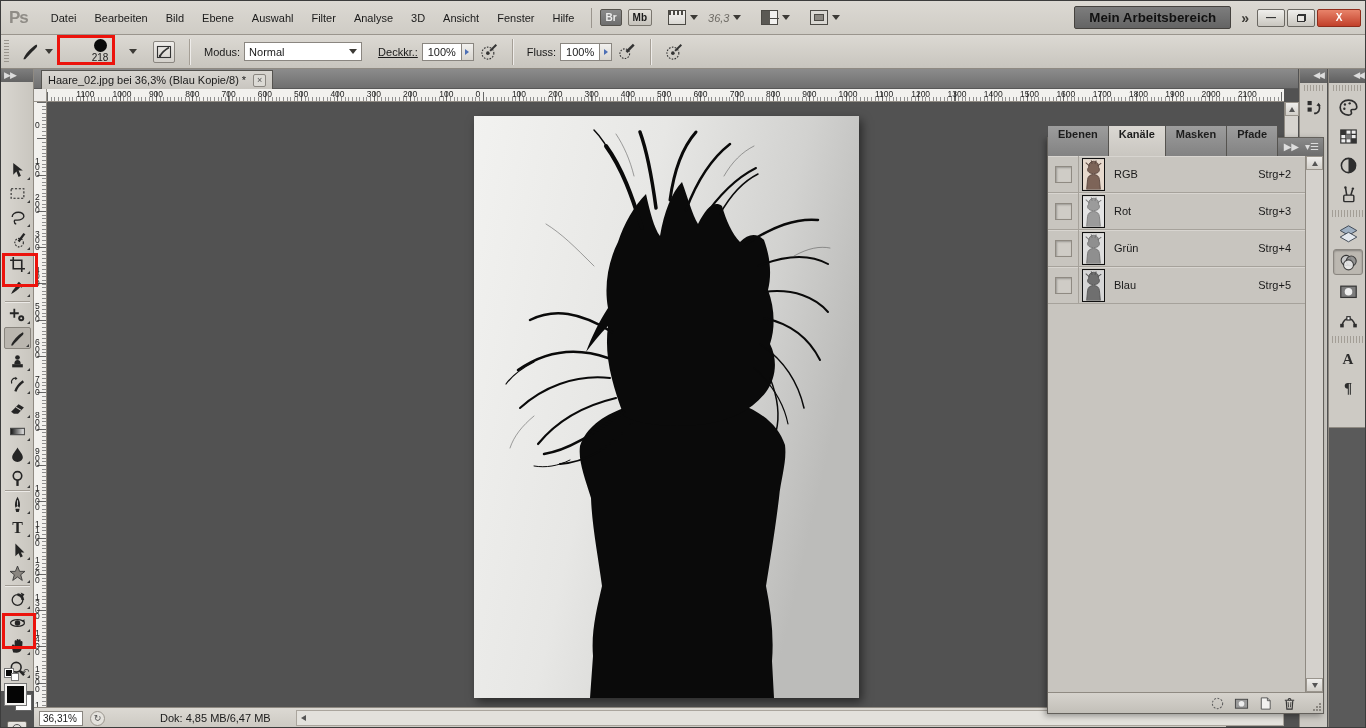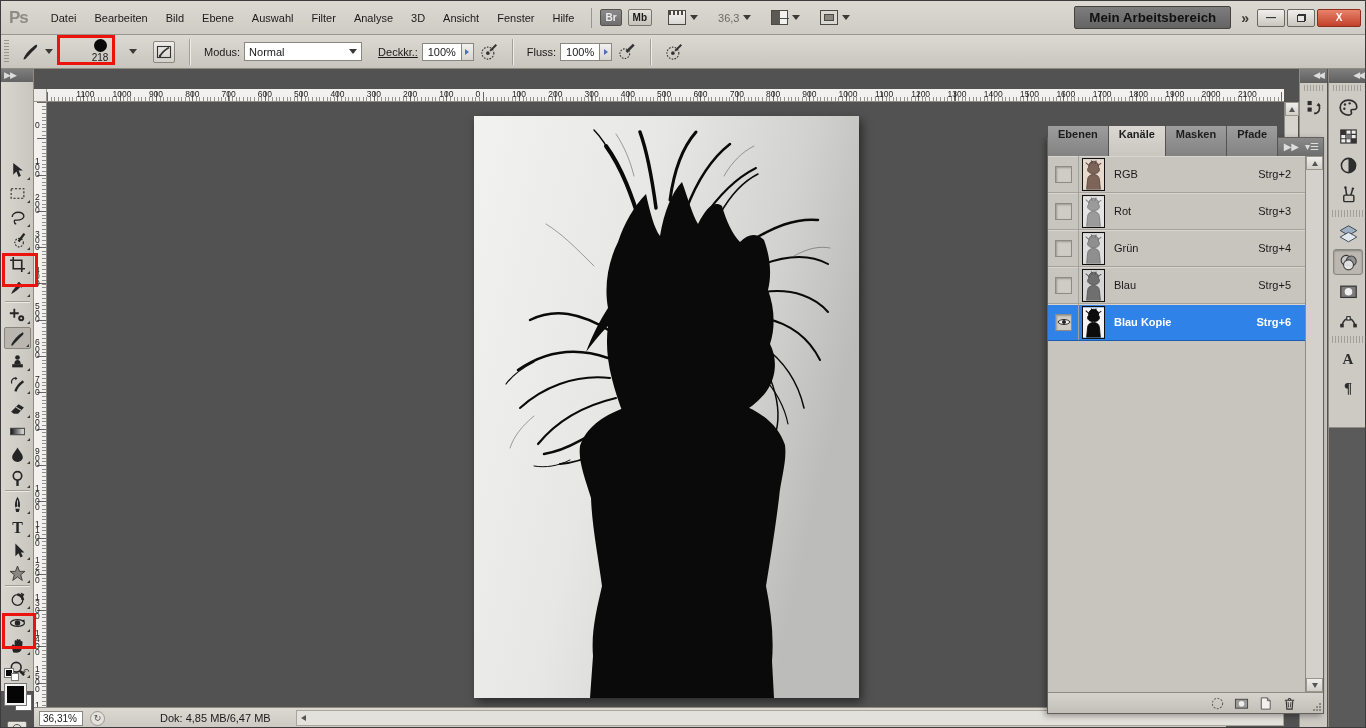--- a/index.html
+++ b/index.html
@@ -10,21 +10,21 @@
   
   .appbar{position:absolute;left:0;top:0;width:1366px;height:34px;
     background:linear-gradient(#dcd9d3,#cfccc5);border-bottom:1px solid #9a958d;display:flex;align-items:center;}
   .pslogo{font-weight:bold;font-size:17px;color:#8f8c86;margin:0 14px 0 8px;letter-spacing:-1px;}
   .menus{display:flex;gap:0;}
   .menu-item{padding:4px 9px;cursor:default;}
   .appbar .sep{width:1px;height:20px;background:#9a958d;margin:0 8px;}
   .appbtn{border:1px solid #7a766e;border-radius:2px;padding:2px 4px;font-size:10px;font-weight:bold;margin-right:6px;background:linear-gradient(#e4e1db,#c6c3bc);}
   .appbtn.dark{background:linear-gradient(#8a8a8a,#6e6e6e);color:#eee;border-color:#55524c;}
   .dd-arrow{display:inline-block;width:0;height:0;border-left:4px solid transparent;border-right:4px solid transparent;border-top:5px solid #3c3a36;margin:0 10px 0 4px;vertical-align:middle;}
-  .zoomlvl{color:#6d6a64;margin-left:10px;}
+  .zoomlvl{color:#6d6a64;font-style:italic;}
   .cssicon{display:inline-block;vertical-align:middle;margin-left:10px;}
   .ic-viewextras{width:18px;height:15px;border:1px solid #4c4a45;background:
      linear-gradient(#f5f4f2,#dad8d3);position:relative;}
   .ic-viewextras:before{content:"";position:absolute;left:0;top:0;width:100%;height:4px;background:repeating-linear-gradient(to right,#4c4a45 0 2px,transparent 2px 4px);}
   .ic-arrange{width:17px;height:15px;border:1px solid #4c4a45;background:linear-gradient(90deg,#5b5954 0 8px,#f2f1ef 8px);position:relative;}
   .ic-arrange:before{content:"";position:absolute;left:8px;top:7px;width:9px;height:1px;background:#4c4a45;}
   .ic-screenmode{width:18px;height:15px;border:1px solid #4c4a45;background:#dad8d3;position:relative;}
   .ic-screenmode:before{content:"";position:absolute;left:3px;top:3px;right:3px;bottom:3px;background:#8a8781;border:1px solid #4c4a45;}
   .workspace-btn{margin-left:auto;background:linear-gradient(#7d7d7d,#646464);border:1px solid #45423e;border-radius:2px;color:#111;font-weight:bold;padding:3px 14px;}
   .chev2{font-weight:bold;font-size:14px;color:#3c3a36;margin:0 10px;letter-spacing:-2px;}
@@ -533,20 +533,26 @@
       <span class="mbg"></span>
       <span class="swap">↶</span>
     </div>
     <div class="fgbg">
       <span class="bg-swatch"></span>
       <span class="fg-swatch"></span>
     </div>
     <div class="qmask"></div>
   </div>
 
+  <div class="tabbar">
+    <div class="doc-tab">
+      <span>Haare_02.jpg bei 36,3% (Blau Kopie/8) *</span>
+      <span class="tab-close">×</span>
+    </div>
+  </div>
 
   <div class="ruler-corner"></div>
   <div class="h-ruler">
       <div>
         <span class="hlab" style="left: 29.3px;">1100</span>
         <span class="hlab" style="left: 65.6px;">1000</span>
         <span class="hlab" style="left: 101.9px;">900</span>
         <span class="hlab" style="left: 138.2px;">800</span>
         <span class="hlab" style="left: 174.5px;">700</span>
         <span class="hlab" style="left: 210.8px;">600</span>
@@ -811,34 +817,20 @@
       <div class="chrow">
         <span class="eyebox"></span>
           <span class="eyecol-sep"></span>
         <svg class="chthumb" viewBox="0 0 23 33">
             <rect width="23" height="33" fill="#d6d6d6"></rect>
             <use href="#thumb-fig" fill="#6f6f6f" stroke="#585858"></use>
           </svg>
         <span class="chname">Blau</span>
         <span class="chshort">Strg+5</span>
       </div>
-      <div class="chrow selected">
-        <span class="eyebox">
-            <svg width="14" height="14">
-              <use href="#ic-eye"></use>
-            </svg>
-          </span>
-          <span class="eyecol-sep"></span>
-        <svg class="chthumb" viewBox="0 0 23 33">
-            <rect width="23" height="33" fill="#f4f4f4"></rect>
-            <use href="#thumb-fig" fill="#0c0c0c" stroke="#0c0c0c"></use>
-          </svg>
-        <span class="chname">Blau Kopie</span>
-        <span class="chshort">Strg+6</span>
-      </div>
     </div>
     <div class="chscroll">
       <span class="scroll-btn" style="top:0;width:17px;">
           <span class="tri-up"></span>
         </span>
       <span class="scroll-btn" style="bottom:0;width:17px;">
           <span class="tri-down"></span>
         </span>
     </div>
     <div class="chbottom">

